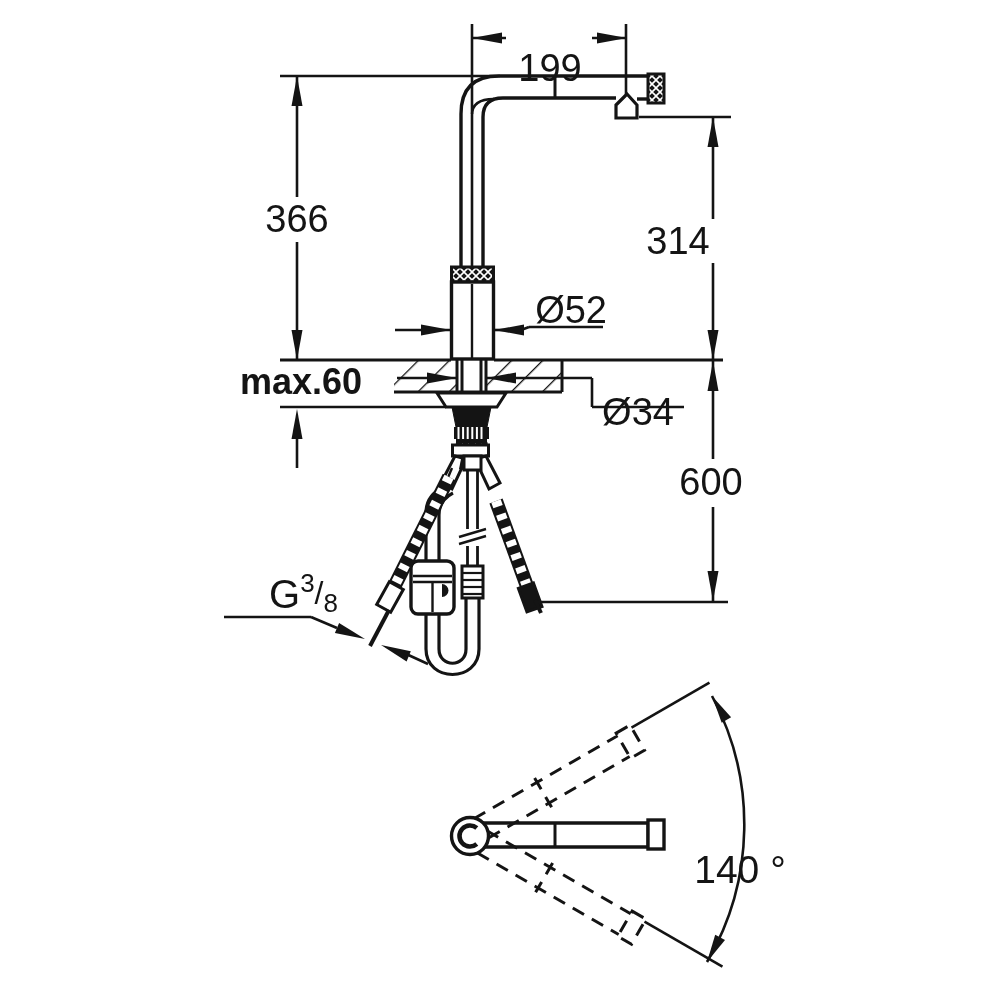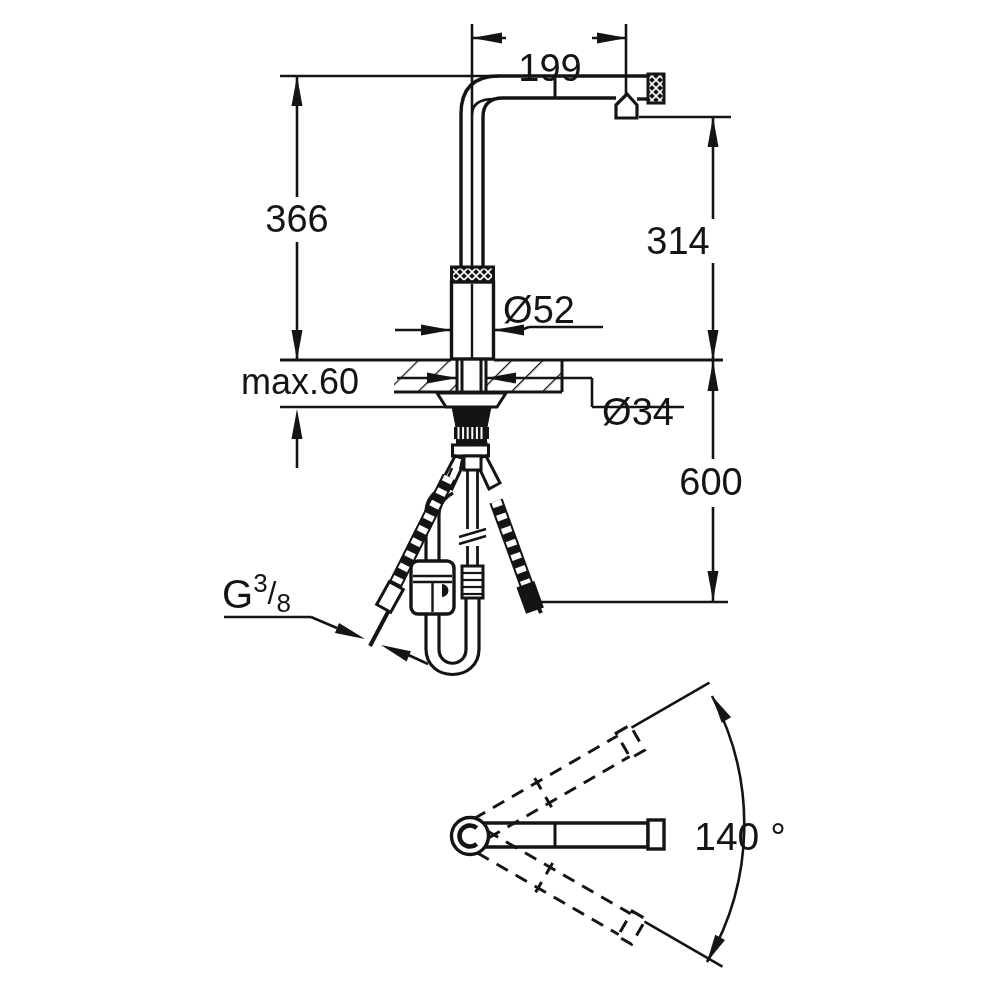--- a/index.html
+++ b/index.html
@@ -2,23 +2,23 @@
 <html><head>
 <meta charset="utf-8">
 <style>
   html,body{margin:0;padding:0;background:#fff;}
   #stage{position:relative;width:1000px;height:1000px;background:#ffffff;overflow:hidden;
          font-family:"Liberation Sans","DejaVu Sans",sans-serif;color:#141414;}
   #lineart{position:absolute;left:0;top:0;}
   .lbl{position:absolute;font-family:"Liberation Sans","DejaVu Sans",sans-serif;
        color:#141414;text-align:center;line-height:1;white-space:nowrap;}
   .f38{font-size:38px;}
-  .f36{font-size:36px;}
-  .f39{font-size:39px;}
-  #g38-label{font-size:40px;text-align:center;}
+  .f36{font-size:36px;font-weight:bold;}
+  .f39{font-size:39px;margin-top:33px;}
+  #g38-label{font-size:40px;text-align:center;margin-left:47px;}
   #g38-label .sup{font-size:26px;vertical-align:16px;}
   #g38-label .sub{font-size:26px;vertical-align:-4px;}
   #g38-label .slash{font-size:32px;vertical-align:4px;}
 </style>
 </head>
 <body>
 
 <div id="stage">
 
 <svg id="lineart" width="1000" height="1000" viewBox="0 0 1000 1000" fill="none">
@@ -191,20 +191,20 @@
       <rect x="648" y="820" width="16" height="29" fill="#ffffff" stroke-width="3.4"></rect>
       <circle cx="470" cy="836" r="18.5" fill="#ffffff" stroke-width="3.4"></circle>
       <path d="M 476.8 828 A 10.5 10.5 0 1 0 476.8 844" stroke-width="4.6"></path>
     </g>
   </g>
 </svg>
 
 <div class="lbl f38" style="left:508px;top:17px;width:84px;margin-top:32px;">199</div>
 <div class="lbl f38" style="left:255px;top:200px;width:84px;text-align:center;">366</div>
 <div class="lbl f38" style="left:636px;top:222px;width:84px;">314</div>
-<div class="lbl f38" style="left:496px;top:291px;width:86px;">Ø52</div>
+<div class="lbl f38" style="left:521px;top:291px;width:86px;text-align:right;">Ø52</div>
 <div class="lbl f36" style="left:240px;top:364px;width:120px;">max.60</div>
 <div class="lbl f38" style="left:592px;top:393px;width:92px;">Ø34</div>
 <div class="lbl f38" style="left:669px;top:463px;width:84px;">600</div>
 <div class="lbl" id="g38-label" style="left:222px;top:570px;"><span>G</span><span class="sup">3</span><span class="slash">/</span><span class="sub">8</span></div>
 <div class="lbl f39" style="left:688px;top:817px;width:104px;">140 °</div>
 
 </div>
 
 </body></html>

